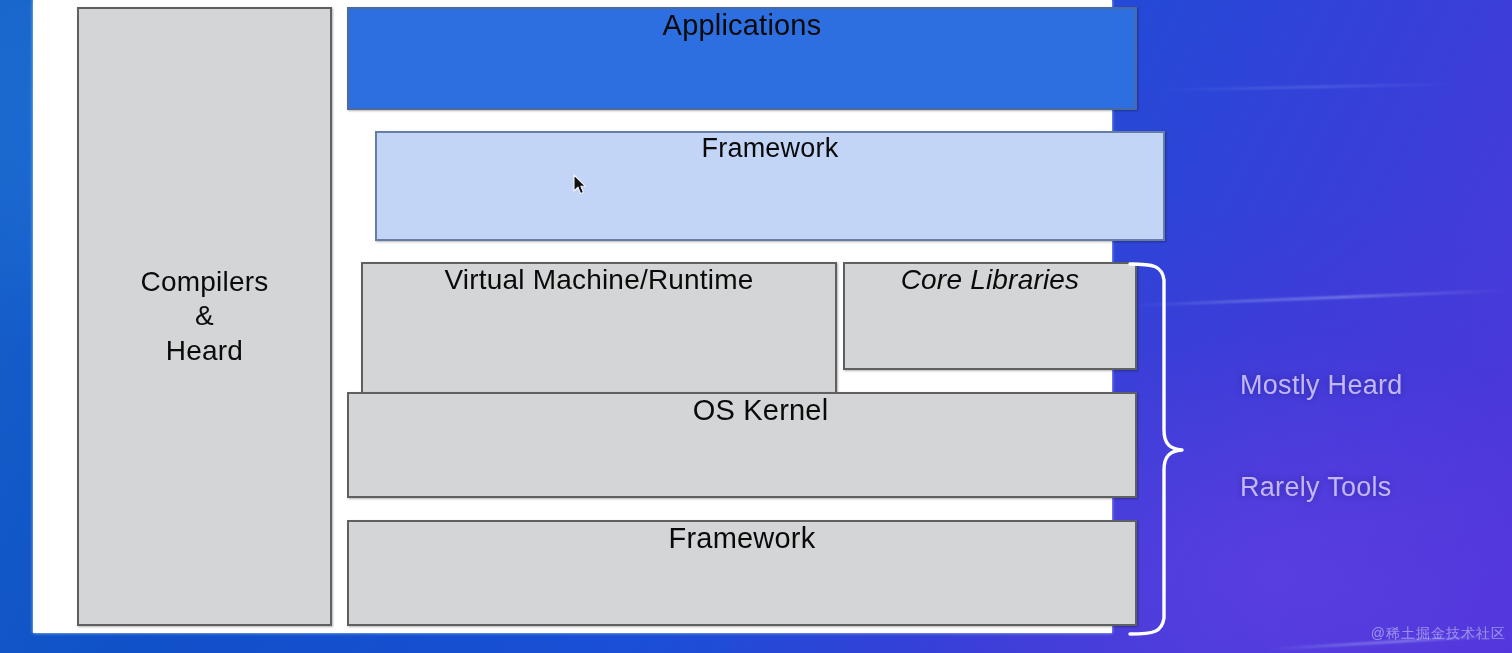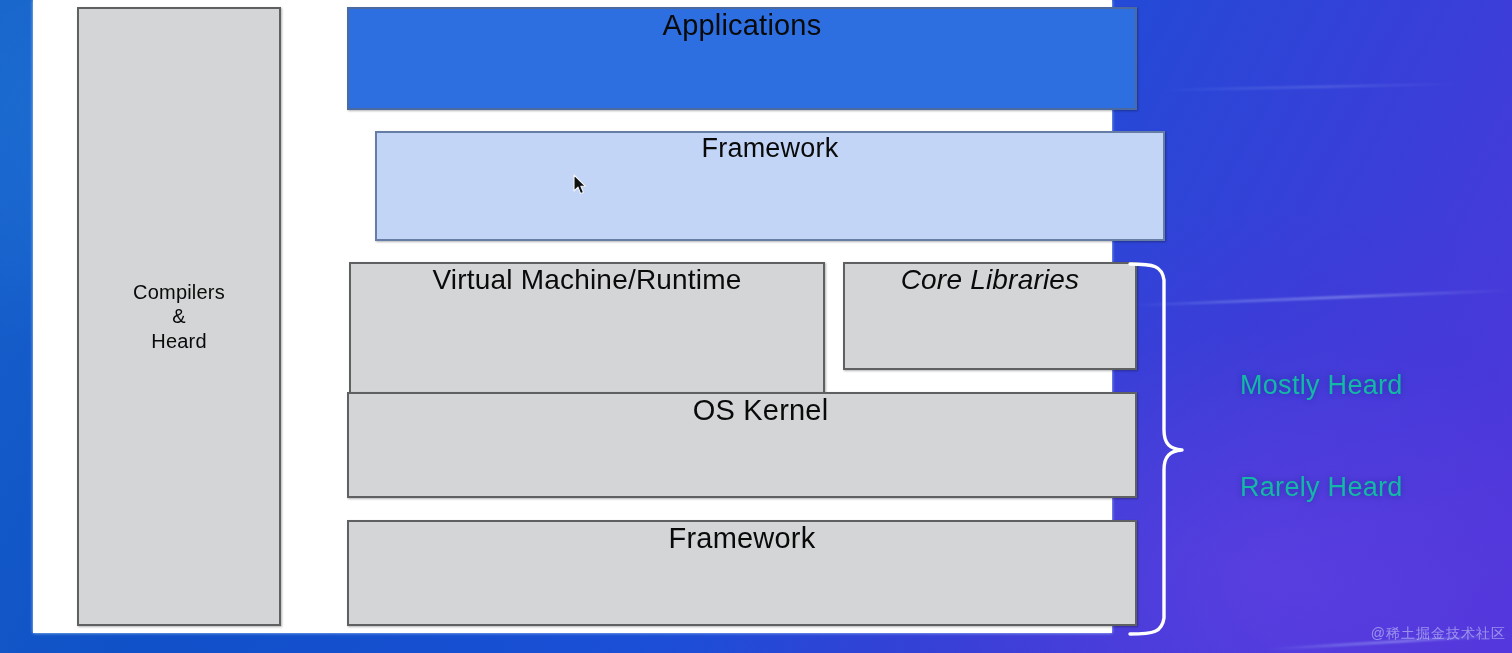--- a/index.html
+++ b/index.html
@@ -71,48 +71,48 @@
     color: #0a0a0a;
     letter-spacing: .2px;
     box-shadow: 1px 1px 2px rgba(0,0,0,0.30);
   }
   .gray  { background: #d4d5d6; border-color: #5f6062; }
   .blue  { background: #2d6ee0; border-color: #4a6aa0; }
   .lblue { background: #c2d5f7; border-color: #667da5; }
 
   
   #box-compilers {
-    left: 44px; top: 7px; width: 204px; height: 619px;
+    left: 44px; top: 7px; width: 255px; height: 619px;
     flex-direction: column;
     line-height: 1.22;
-    font-size: 20px;
+    font-size: 28px;
   }
   #box-compilers .line { display: block; text-align: center; }
 
   #box-applications { left: 314px; top: 7px;   width: 790px; height: 103px; font-size: 29px; }
   #box-framework    { left: 314px; top: 131px; width: 790px; height: 110px; font-size: 27px; margin-left: 28px; }
-  #box-vm           { left: 316px; top: 262px; width: 476px; height: 140px; font-size: 28px; }
+  #box-vm           { left: 328px; top: 262px; width: 476px; height: 140px; font-size: 28px; }
   #box-corelibs     { left: 810px; top: 262px; width: 294px; height: 108px; font-size: 28px; font-style: italic; }
   #box-oskernel     { left: 314px; top: 392px; width: 790px; height: 106px; font-size: 29px; padding-left: 37px; }
   #box-hardware     { left: 314px; top: 520px; width: 790px; height: 106px; font-size: 29px; }
 
   
   #brace-wrap {
     position: absolute;
     left: 1124px;
     top: 258px;
     width: 84px;
     height: 382px;
     pointer-events: none;
   }
   #brace-wrap svg { display: block; width: 100%; height: 100%; overflow: visible; }
 
   .side-label {
     position: absolute;
-    color: #14b8a6;
+    color: #c4b5fd;
     font-size: 27px;
     letter-spacing: .3px;
     text-shadow: 0 0 6px rgba(10,30,110,0.45);
     white-space: nowrap;
   }
   #label-mostly-heard { left: 1240px; top: 370px; }
   #label-rarely-seen  { left: 1240px; top: 472px; }
 
   
   #watermark {
@@ -188,21 +188,21 @@
                C 30 6, 38 8, 40 22
                L 40 172
                C 40 186, 46 191, 58 192
                C 46 193, 40 198, 40 212
                L 40 360
                C 38 374, 30 376, 6 376" fill="none" stroke="#ffffff" stroke-width="3.4" stroke-linecap="round" stroke-linejoin="round"></path>
     </svg>
   </div>
 
   <div class="side-label" id="label-mostly-heard">Mostly Heard</div>
-  <div class="side-label" id="label-rarely-seen">Rarely Heard</div>
+  <div class="side-label" id="label-rarely-seen">Rarely Tools</div>
 
   <div id="mouse-cursor">
     <svg viewBox="0 0 16 22" aria-hidden="true">
       <path d="M2 1 L2 17 L6 13.2 L8.6 19.6 L11.4 18.4 L8.9 12.3 L13.6 12.3 Z" fill="#101010" stroke="#f2f4f8" stroke-width="1.1" stroke-linejoin="round"></path>
     </svg>
   </div>
 
   <div id="watermark">@稀土掘金技术社区</div>
 
 </div>

